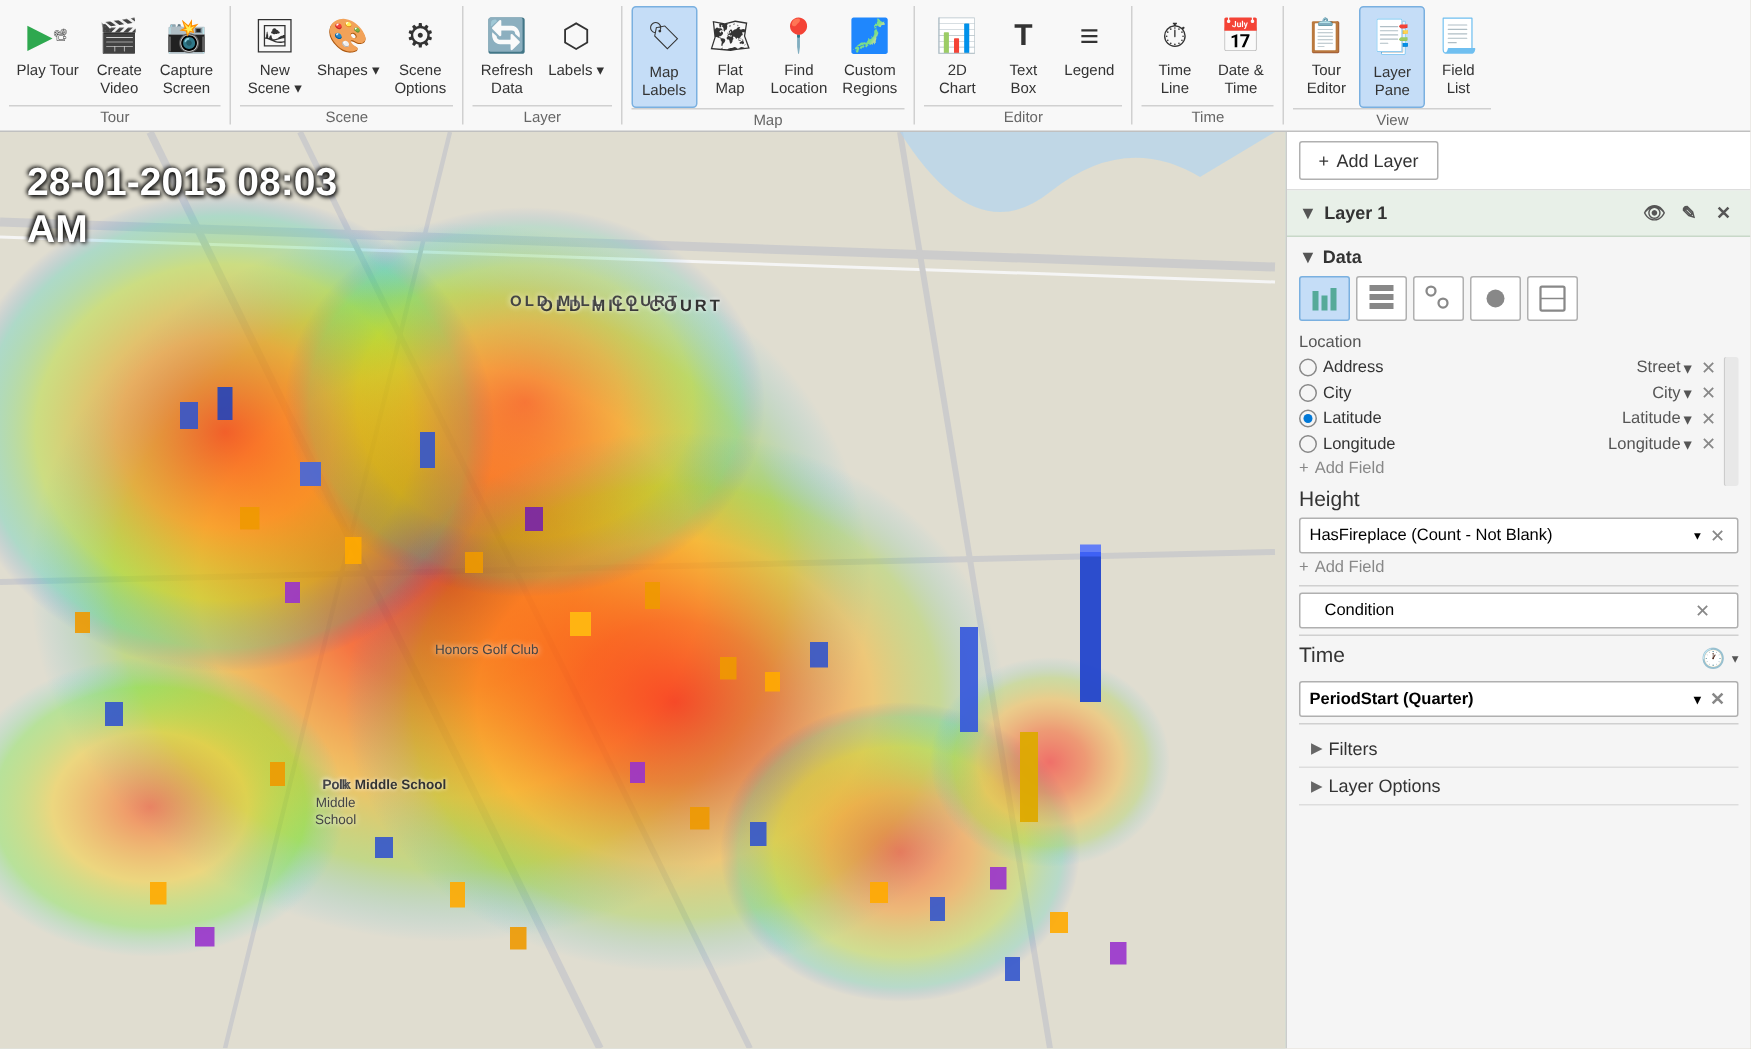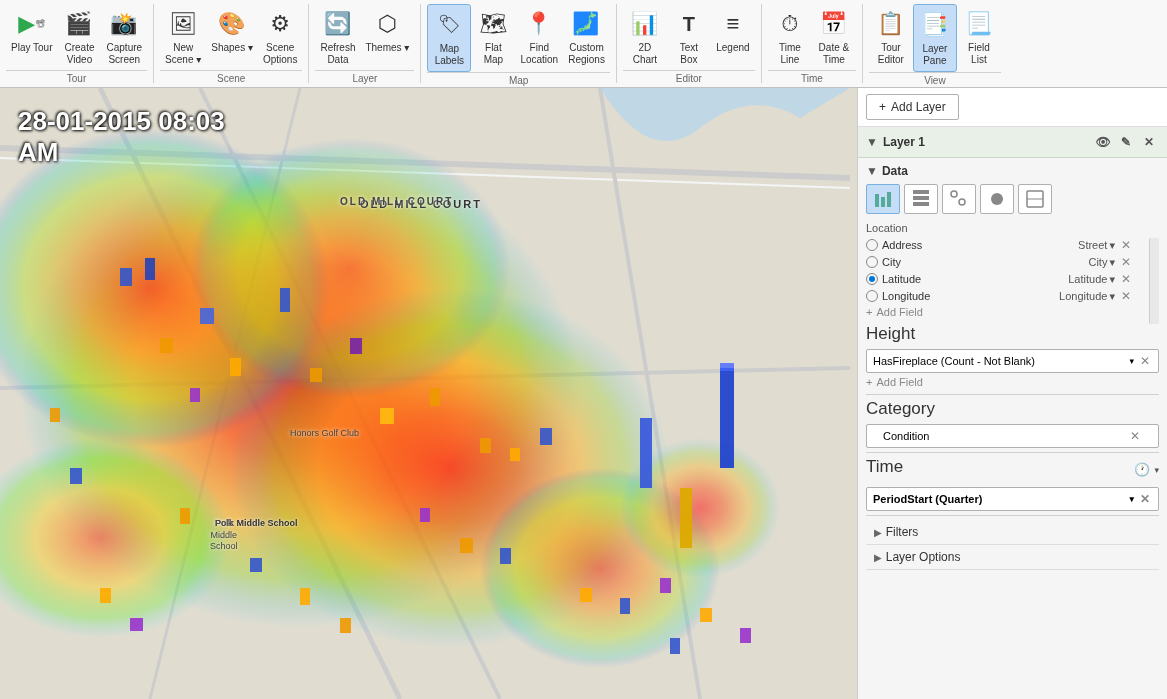--- a/index.html
+++ b/index.html
@@ -225,36 +225,36 @@
       align-items: center;
       gap: 4px;
       font-size: 11px;
       color: #888;
       cursor: pointer;
       margin-top: 2px;
       margin-bottom: 6px;
     }
     .location-area {
       display: flex;
-      gap: 16px;
+      gap: 3px;
     }
     .location-fields {
       flex: 1;
     }
     .panel-divider {
       height: 1px;
       background: #d0d0d0;
       margin: 4px 0;
     }
     .height-section, .category-section, .time-section, .filters-section, .layeropts-section {
       padding: 5px 8px;
       border-bottom: 1px solid #ddd;
     }
     .section-title {
-      font-size: 17px;
+      font-size: 14px;
       font-weight: 500;
       color: #333;
       margin-bottom: 5px;
     }
     .time-header {
       display: flex;
       align-items: center;
       gap: 4px;
       margin-bottom: 5px;
     }
@@ -325,21 +325,21 @@
   </div>
 
   <div class="toolbar-group">
     <div class="toolbar-group-inner">
       <div class="tb-btn">
         <div class="tb-icon">🔄</div>
         <span>Refresh<br>Data</span>
       </div>
       <div class="tb-btn">
         <div class="tb-icon">⬡</div>
-        <span>Themes ▾</span>
+        <span>Labels ▾</span>
       </div>
     </div>
     <div class="toolbar-label">Layer</div>
   </div>
 
   <div class="toolbar-group">
     <div class="toolbar-group-inner">
       <div class="tb-btn active">
         <div class="tb-icon" style="font-size:18px;">🏷</div>
         <span>Map<br>Labels</span>
@@ -632,21 +632,20 @@
         </div>
         <div class="add-field-row">
           <span>+</span>
           <span>Add Field</span>
         </div>
       </div>
 
       <div class="panel-divider"></div>
 
       <div style="margin-bottom:4px;">
-        <div class="section-title">Category</div>
         <div style="display:flex;align-items:center;gap:4px;background:white;border:1px solid #b0b0b0;padding:4px 16px;border-radius:2px;font-size:11px;">
           <span style="flex:1;">Condition</span>
           <span class="field-x-btn">✕</span>
         </div>
       </div>
 
       <div class="panel-divider"></div>
 
       <div style="margin-bottom:4px;">
         <div class="time-header">

